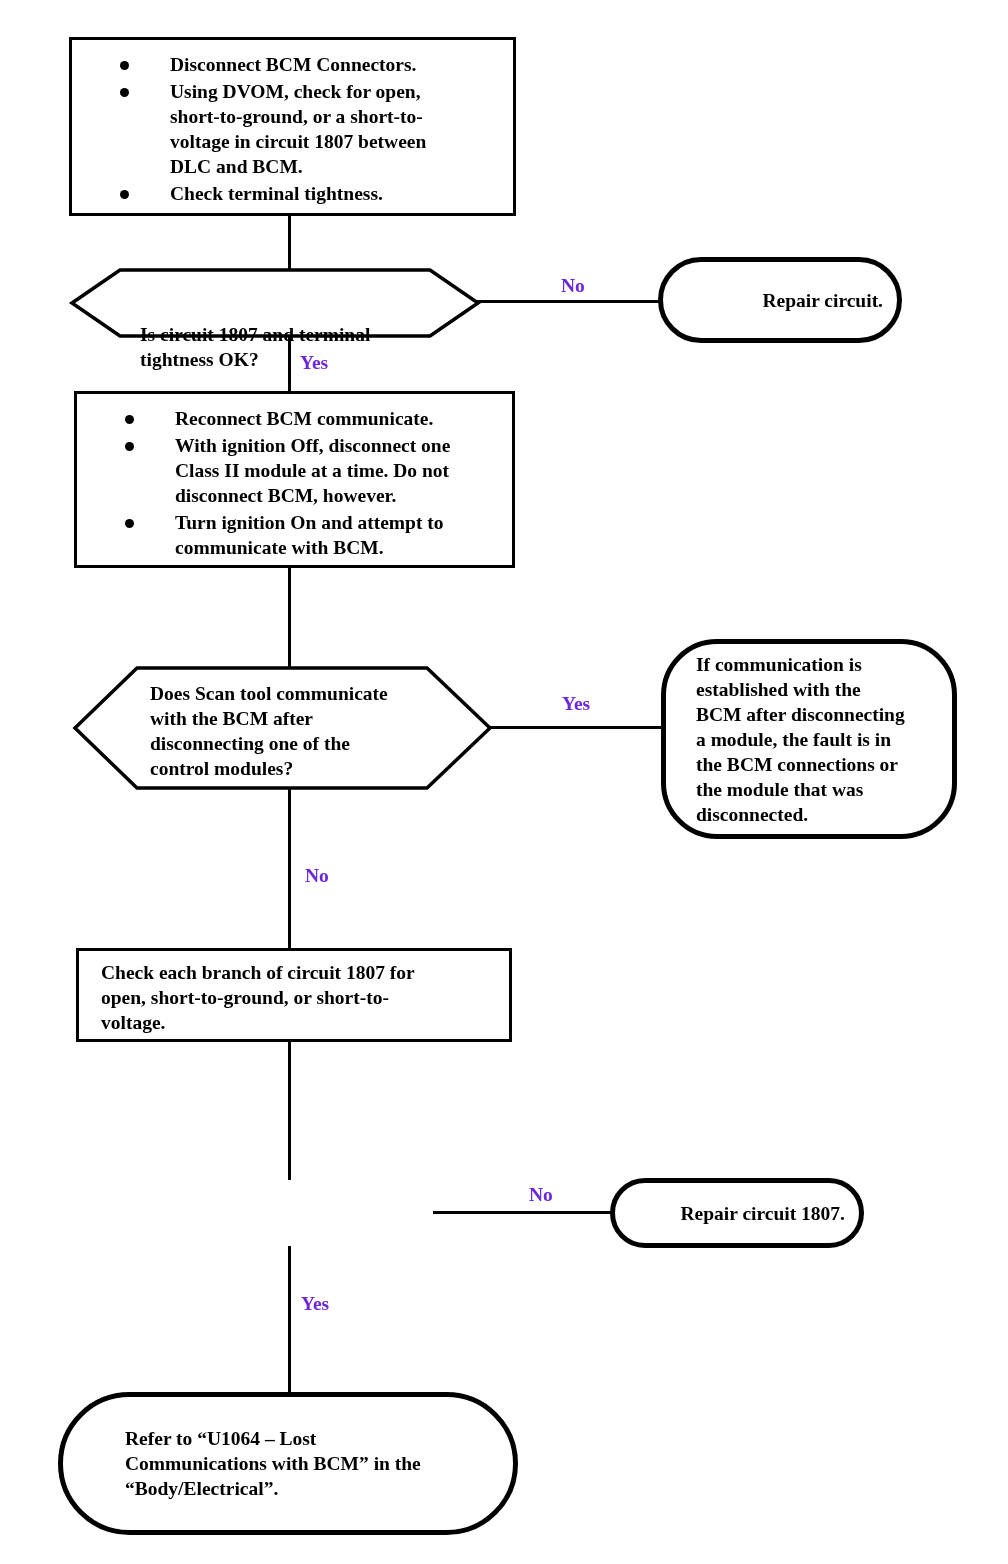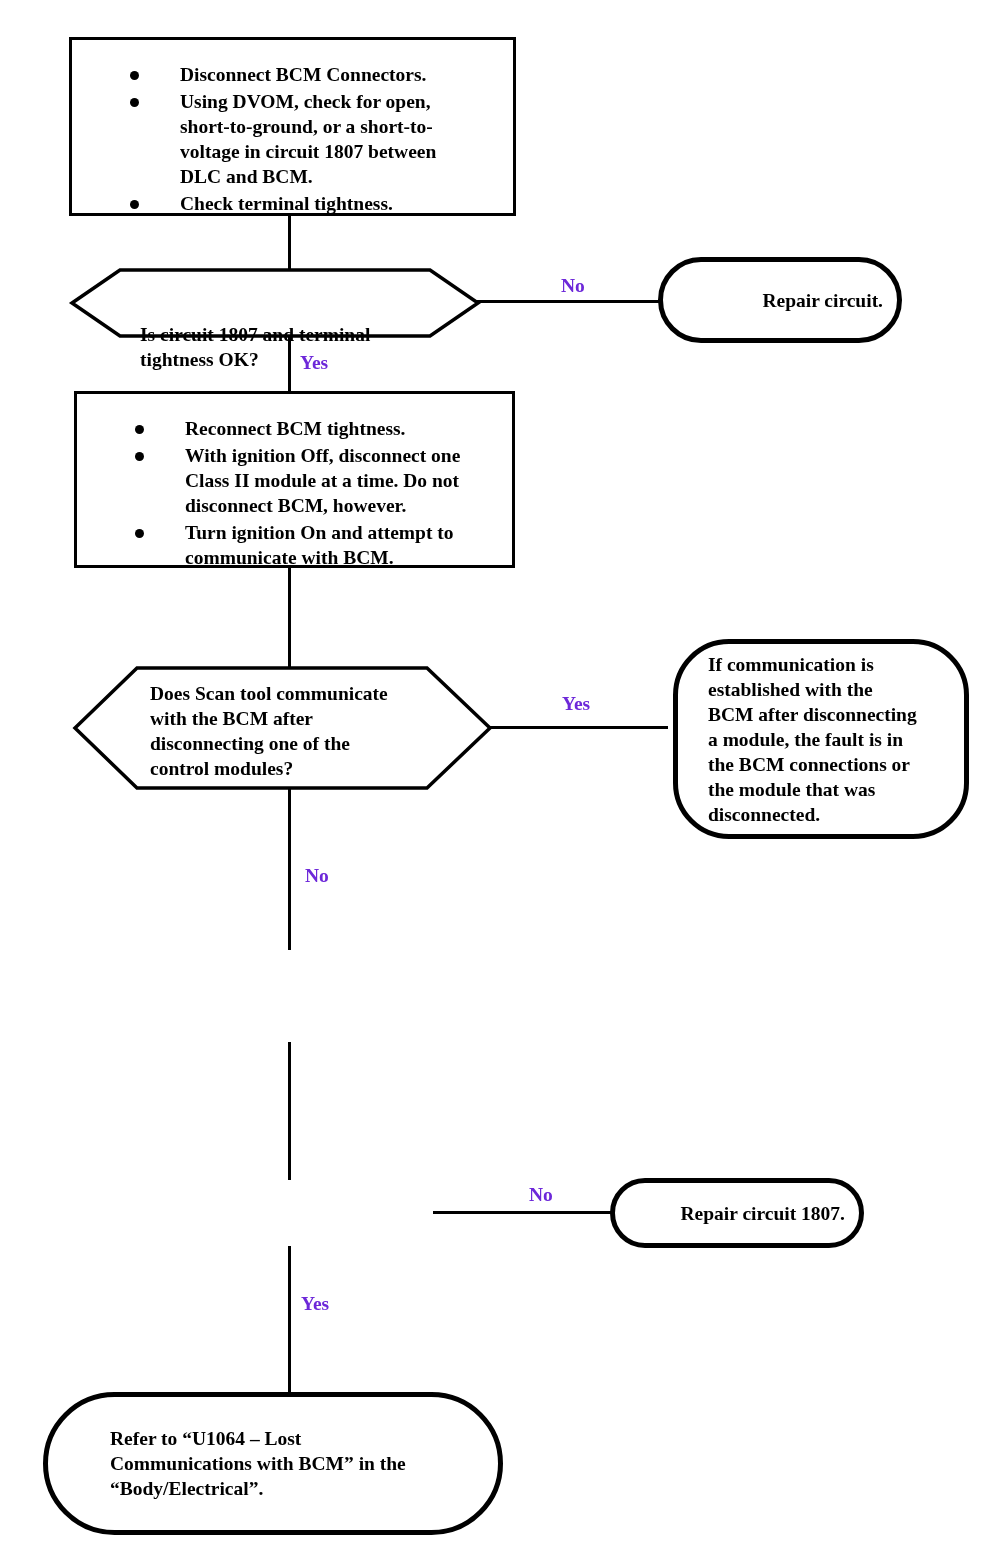--- a/index.html
+++ b/index.html
@@ -34,21 +34,21 @@
     border: 3px solid #000;
     background: #fff;
   }
   .proc .inner {
     padding: 10px 10px 10px 12px;
   }
 
   
   ul.bullets {
     list-style: none;
-    margin: 12px;
+    margin: 2px;
     padding: 0;
   }
   ul.bullets > li {
     position: relative;
     padding-left: 84px;
     margin: 0 0 2px 0;
   }
   ul.bullets > li .dot {
     position: absolute;
     left: 34px;
@@ -161,21 +161,21 @@
   </div>
 
   <div class="vline" style="left:288px; top:336px; height:56px;"></div>
   <div class="blabel" style="left:300px; top:352px;">Yes</div>
 
   <div class="proc" style="left:74px; top:391px; width:441px; height:177px;">
     <div class="inner">
       <ul class="bullets">
         <li>
           <span class="dot"></span>
-          <span class="node-text">Reconnect BCM tightness.</span>
+          <span class="node-text">Reconnect BCM communicate.</span>
         </li>
         <li>
           <span class="dot"></span>
           <span class="node-text">With ignition Off, disconnect one
 Class II module at a time. Do not
 disconnect BCM, however.</span>
         </li>
         <li>
           <span class="dot"></span>
           <span class="node-text">Turn ignition On and attempt to
@@ -193,52 +193,59 @@
     </svg>
     <div class="hex-label node-text" style="left:75px; top:15px; width:300px;">Does Scan tool communicate
 with the BCM after
 disconnecting one of the
 control modules?</div>
   </div>
 
   <div class="hline" style="left:488px; top:726px; width:180px;"></div>
   <div class="blabel" style="left:562px; top:693px;">Yes</div>
 
-  <div class="term" style="left:661px; top:639px; width:296px; height:200px; border-radius:56px;margin-left:12px;">
+  <div class="term" style="left:661px; top:639px; width:296px; height:200px; border-radius:56px;">
     <div class="inner" style="padding-left:30px;">
       <span class="node-text">If communication is
 established with the
 BCM after disconnecting
 a module, the fault is in
 the BCM connections or
 the module that was
 disconnected.</span>
     </div>
   </div>
 
   <div class="vline" style="left:288px; top:788px; height:162px;"></div>
   <div class="blabel" style="left:305px; top:865px;">No</div>
 
+  <div class="proc" style="left:76px; top:948px; width:436px; height:94px;">
+    <div class="inner" style="padding:9px 10px 10px 22px;">
+      <span class="node-text">Check each branch of circuit 1807 for
+open, short-to-ground, or short-to-
+voltage.</span>
+    </div>
+  </div>
 
   <div class="vline" style="left:288px; top:1042px; height:138px;"></div>
 
 
   <div class="hline" style="left:433px; top:1211px; width:180px;"></div>
   <div class="blabel" style="left:529px; top:1184px;">No</div>
 
   <div class="term center" style="left:610px; top:1178px; width:254px; height:70px; border-radius:35px;">
     <div class="inner">
       <span class="node-text">Repair circuit 1807.</span>
     </div>
   </div>
 
   <div class="vline" style="left:288px; top:1246px; height:150px;"></div>
   <div class="blabel" style="left:301px; top:1293px;">Yes</div>
 
-  <div class="term" style="left:43px; top:1392px; width:460px; height:143px; border-radius:72px;">
+  <div class="term" style="left:58px; top:1392px; width:460px; height:143px; border-radius:72px;">
     <div class="inner" style="padding-left:62px;">
       <span class="node-text">Refer to “U1064 – Lost
 Communications with BCM” in the
 “Body/Electrical”.</span>
     </div>
   </div>
 
 </div>
 
 </body></html>

